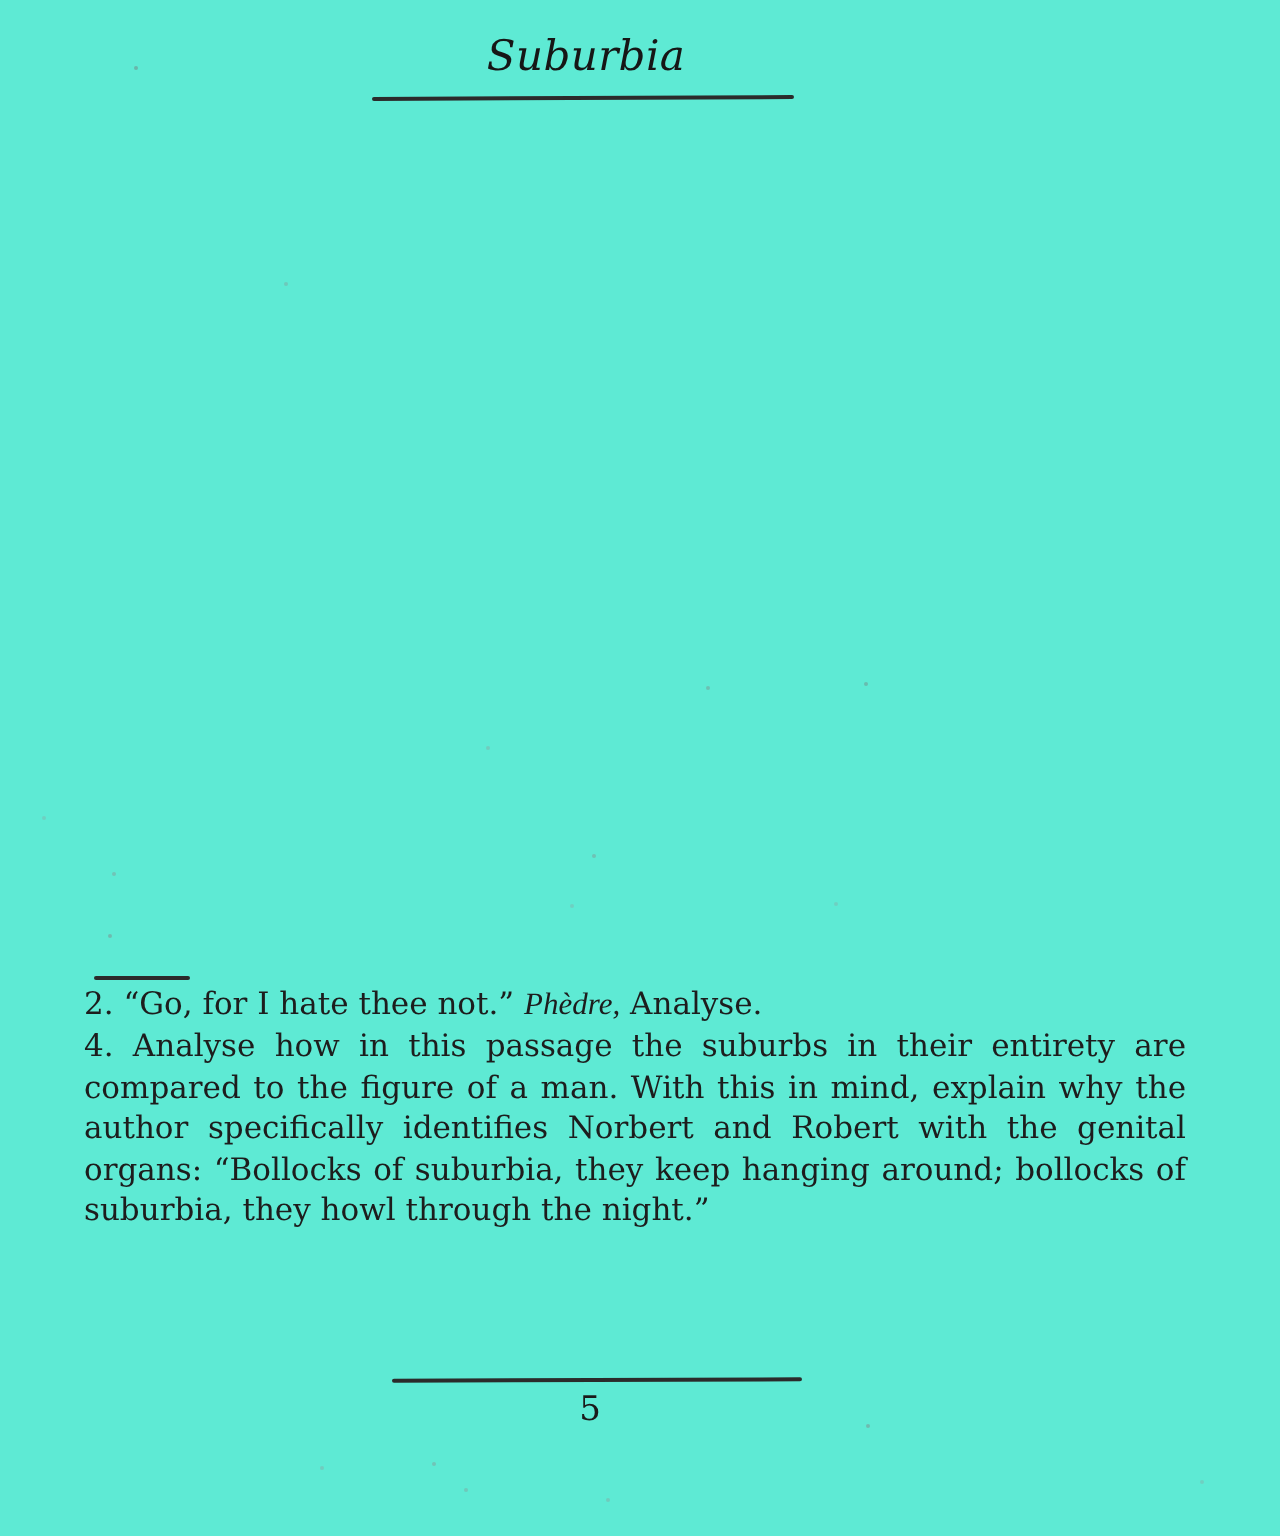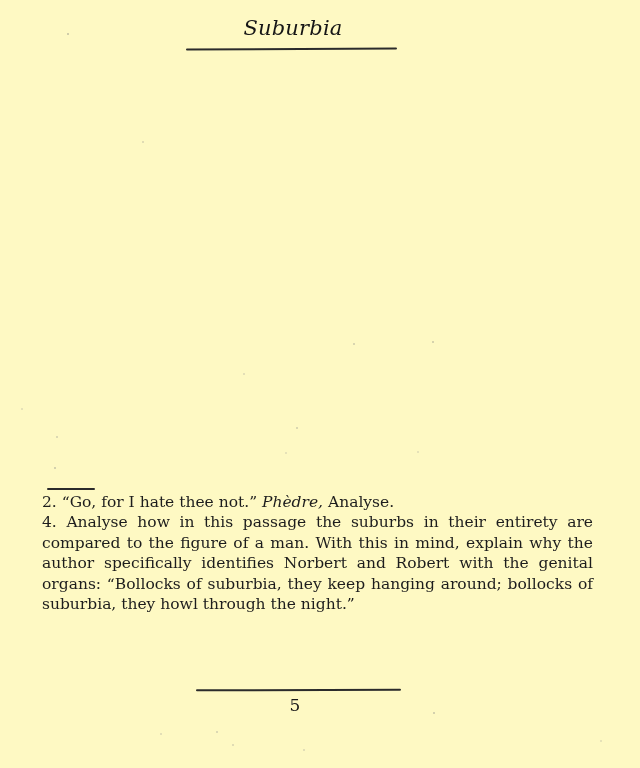--- a/index.html
+++ b/index.html
@@ -4,21 +4,21 @@
 <style>
   html, body {
     margin: 0;
     padding: 0;
     background: #ffffff;
   }
   .page {
     position: relative;
     width: 640px;
     height: 768px;
-    background: #fef9c3;
+    background: #5eead4;
     overflow: hidden;
     font-family: "DejaVu Serif", "Liberation Serif", serif;
     color: #1c1c1c;
   }
   .title {
     position: absolute;
     top: 16px;
     left: 173px;
     width: 240px;
     text-align: center;
@@ -59,20 +59,21 @@
     font-size: 15.5px;
     line-height: 20.4px;
     color: #1d1d1d;
   }
   .footnotes p {
     margin: 0;
     text-align: justify;
   }
   .italic {
     font-style: italic;
+    font-family: Liberation Serif, serif;
   }
   .page-number {
     position: absolute;
     top: 695px;
     left: 195px;
     width: 200px;
     text-align: center;
     font-size: 17px;
     color: #1a1a1a;
   }

